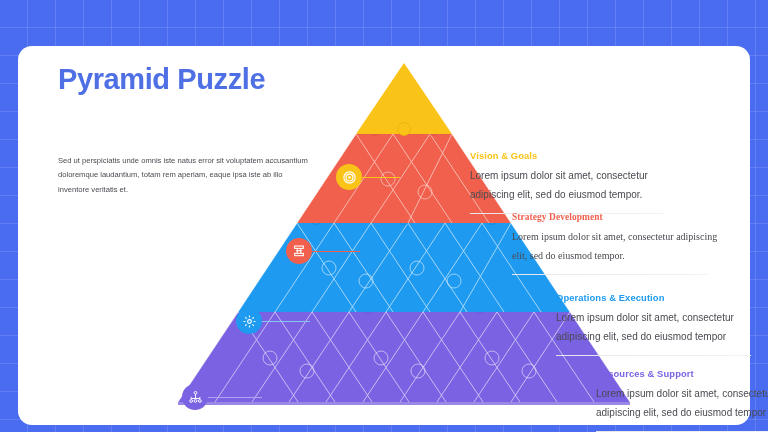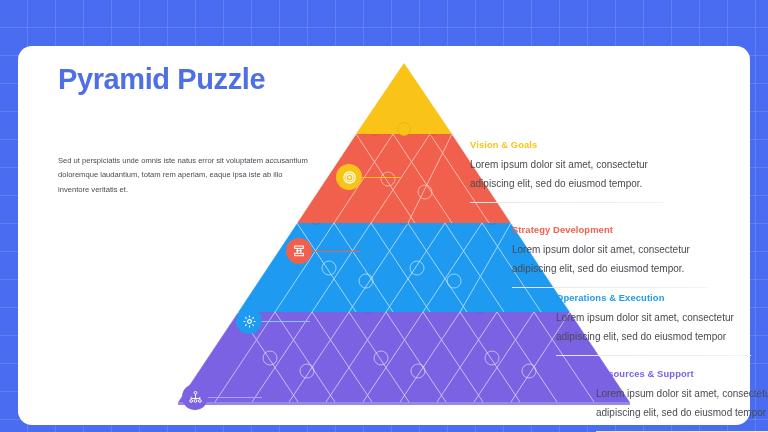--- a/index.html
+++ b/index.html
@@ -84,22 +84,22 @@
     line-height: 1.85;
     color: #4a4a52;
     margin: 0;
   }
   .label-rule {
     margin-top: 9px;
     height: 1px;
     width: 195px;
     background: linear-gradient(to right, #e6e6ea, #f3f3f6);
   }
-  #block-0 { left: 452px; top: 93px; }
-  #block-1 { left: 494px; top: 178px; }
+  #block-0 { left: 452px; top: 104px; }
+  #block-1 { left: 494px; top: 166px; font-family: Liberation Serif, serif; }
   #block-2 { left: 538px; top: 246px; }
   #block-3 { left: 578px; top: 322px; }
 
   
   .badge {
     position: absolute;
     width: 26px;
     height: 26px;
     border-radius: 50%;
     display: flex;

